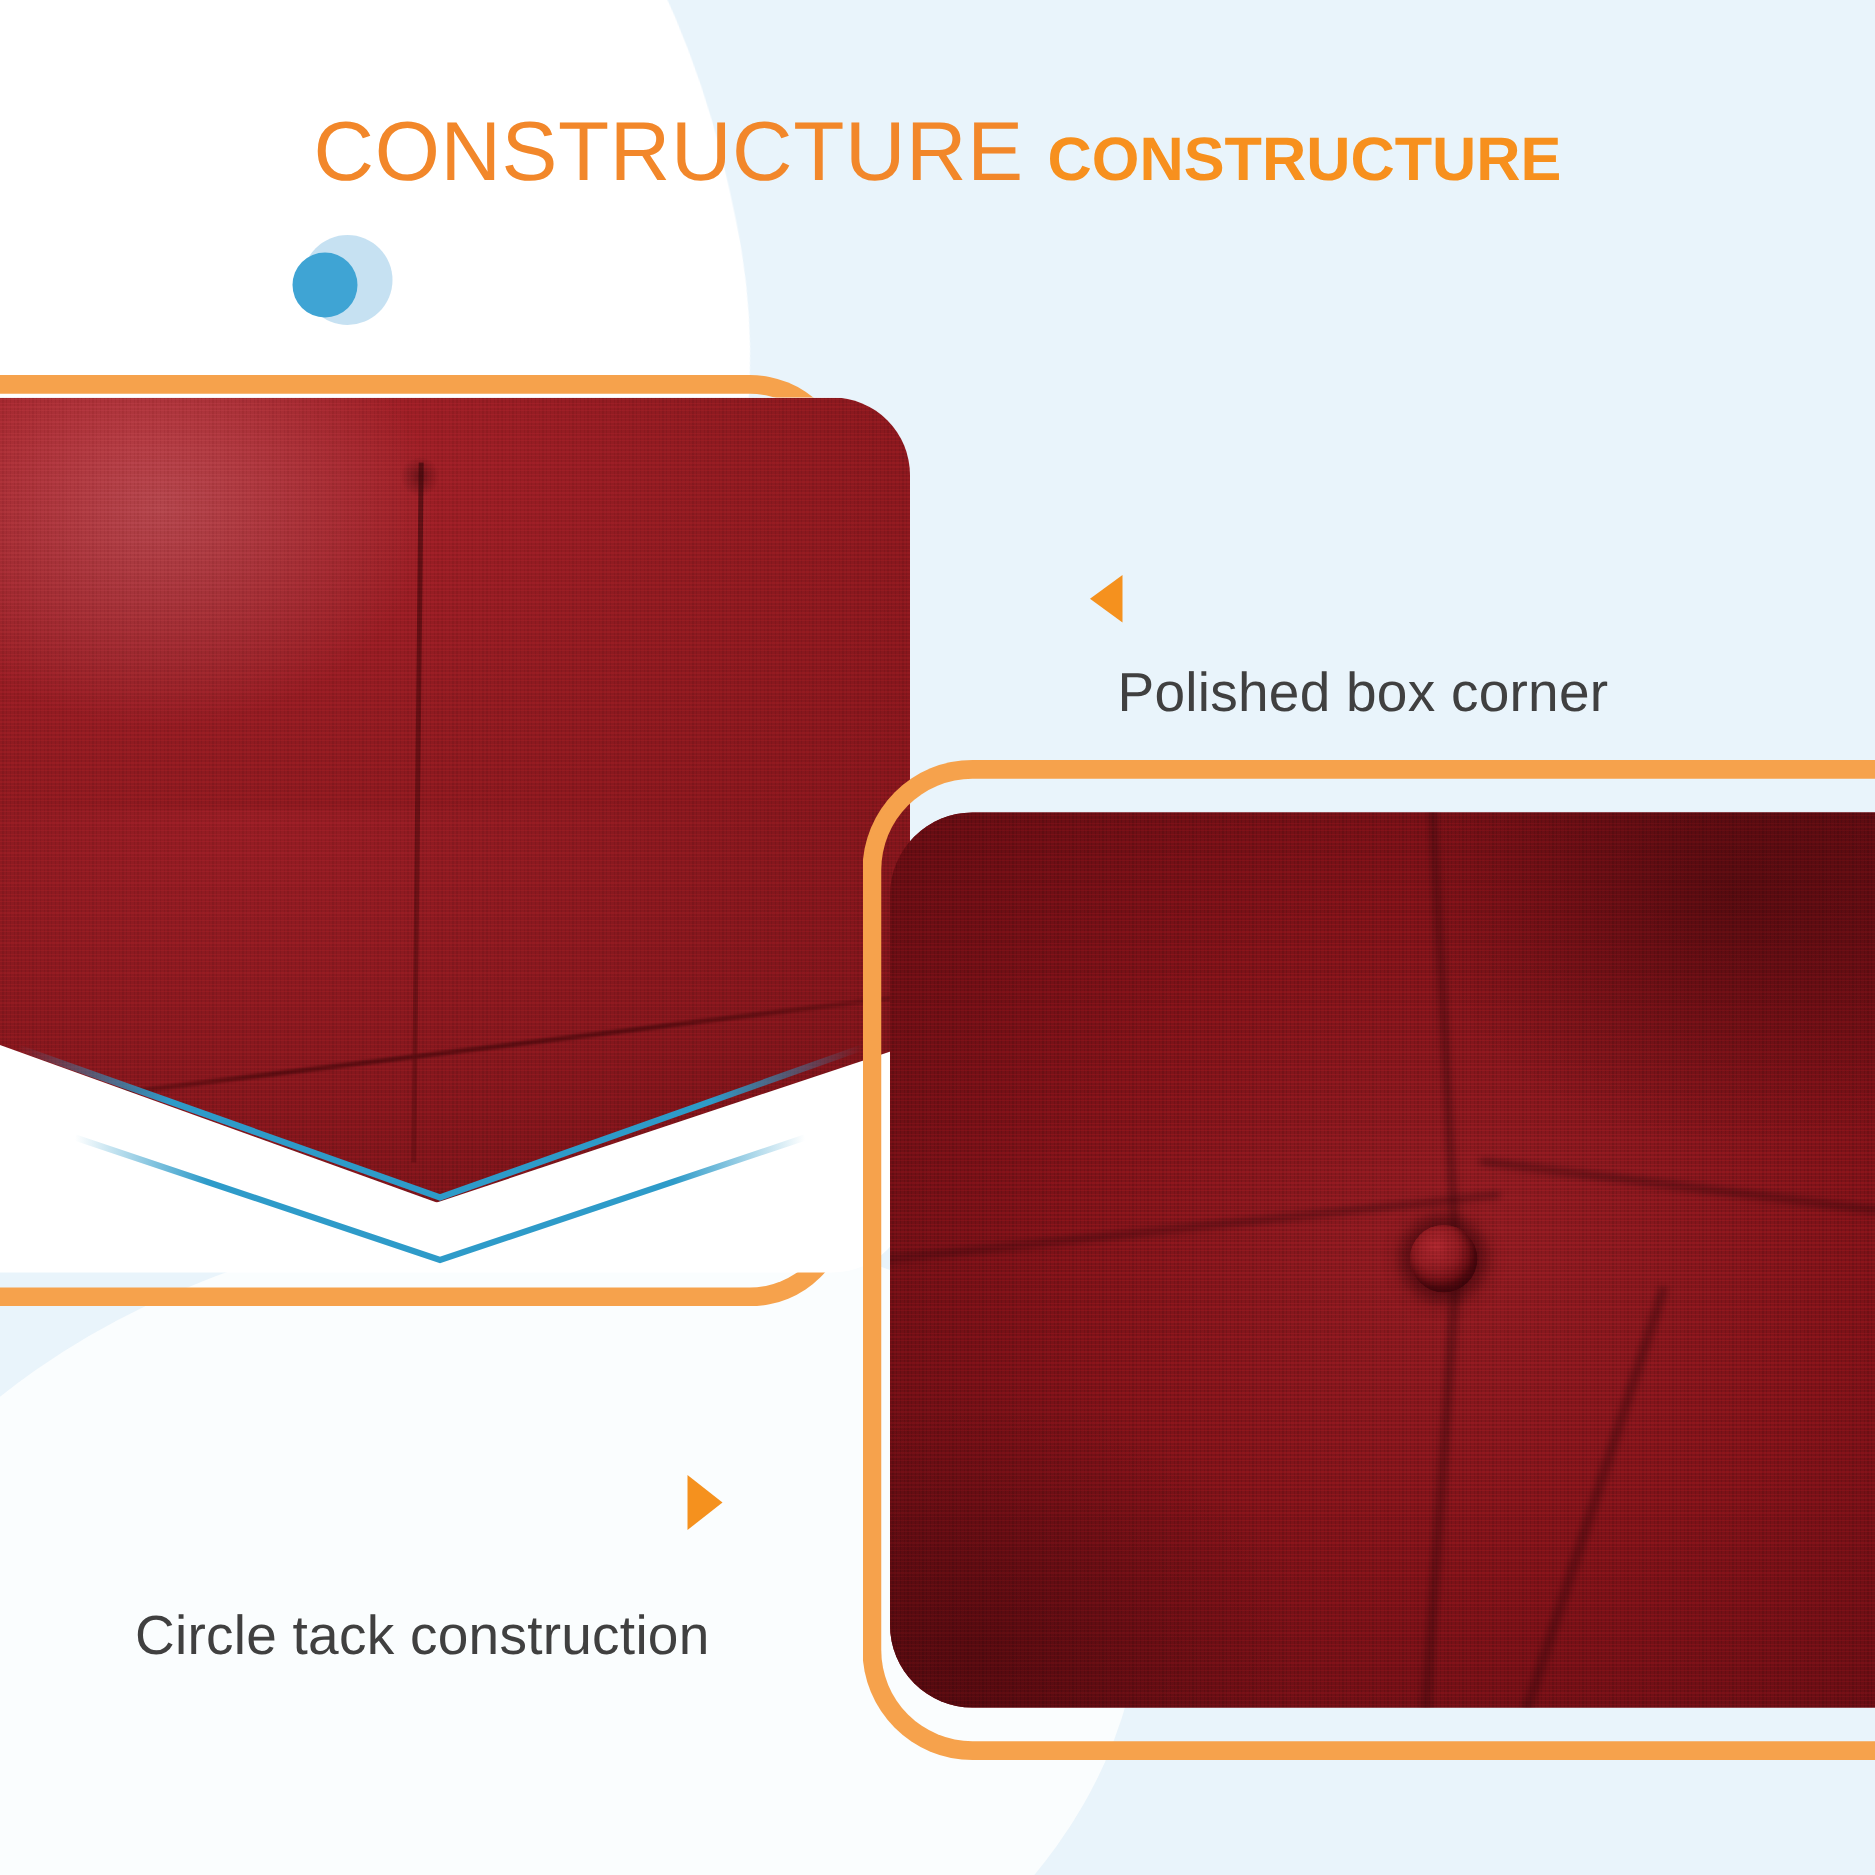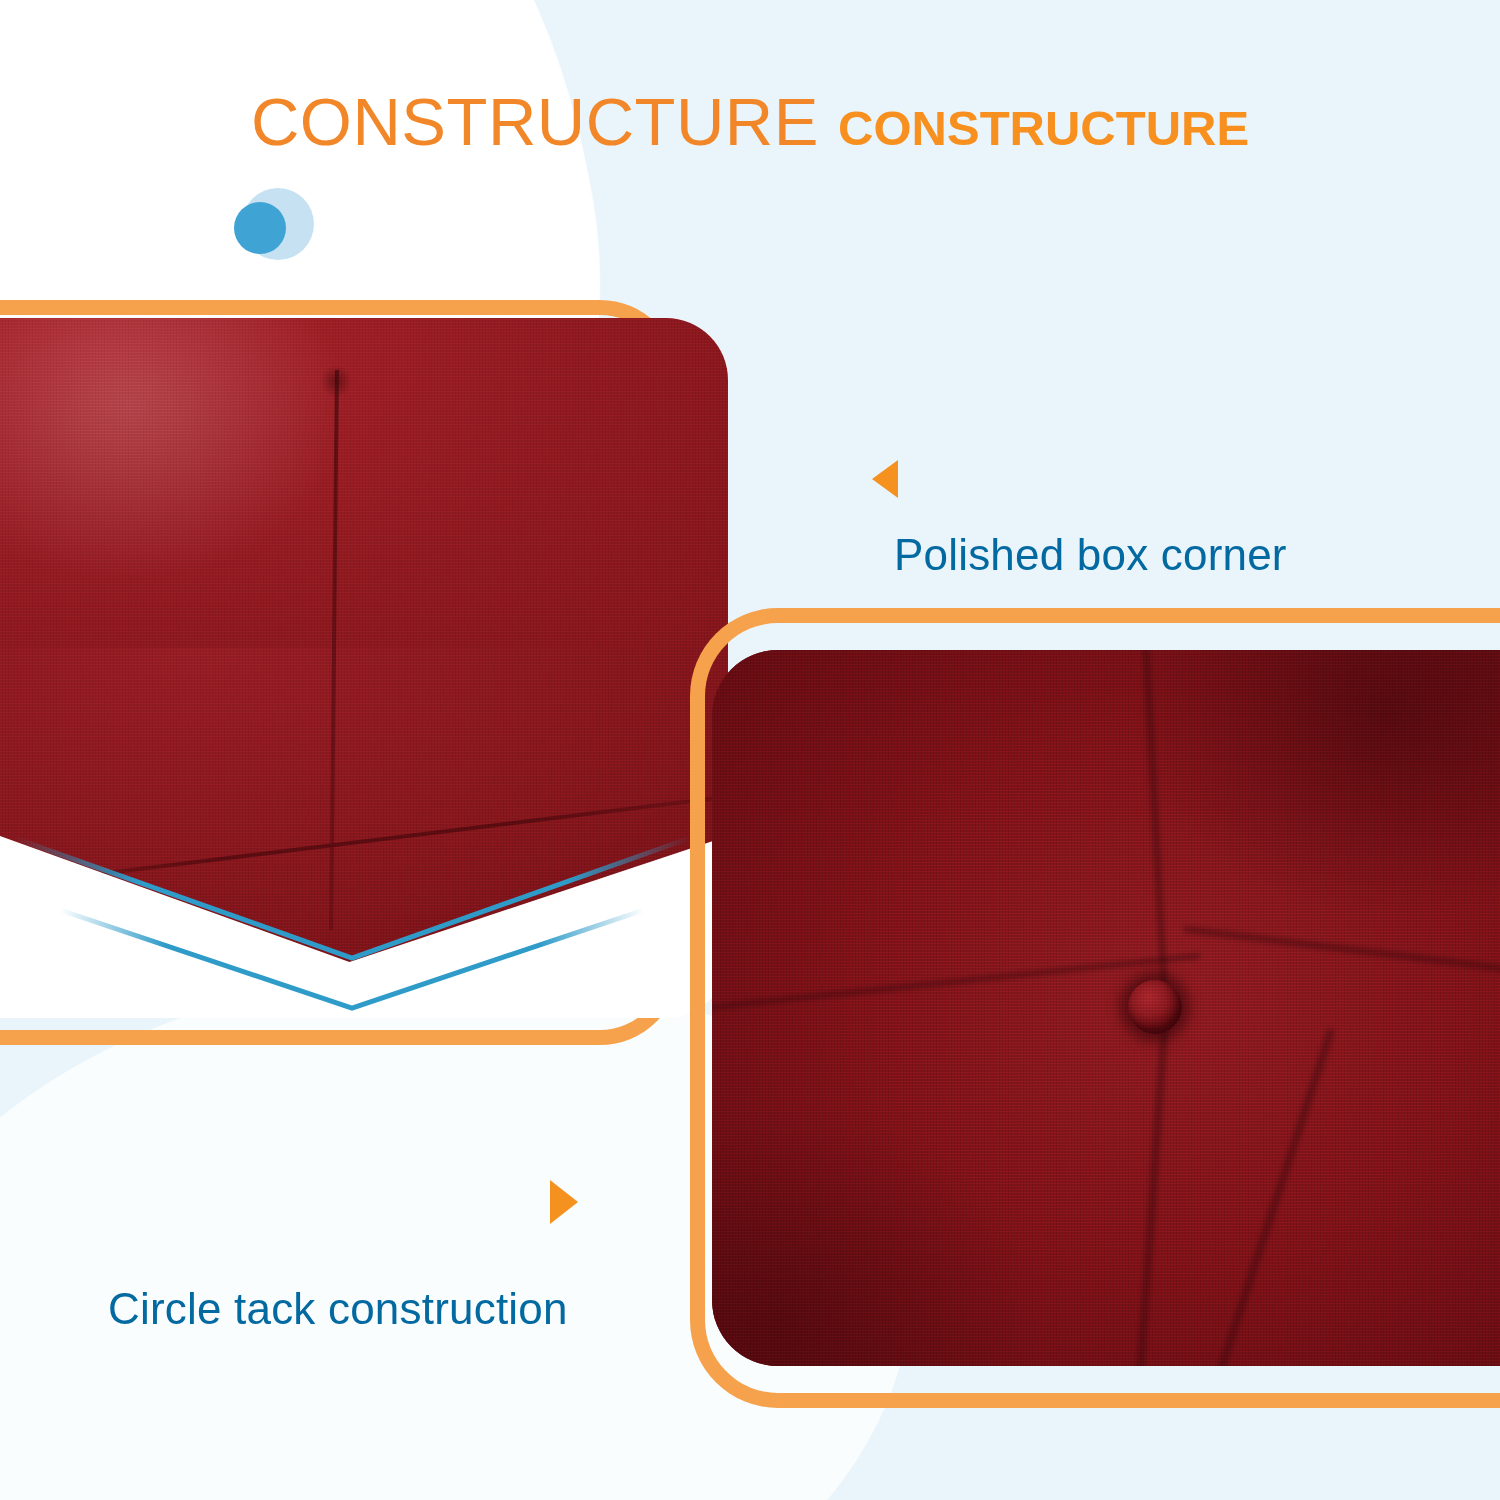--- a/index.html
+++ b/index.html
@@ -161,21 +161,21 @@
     border-top:19px solid transparent;
     border-bottom:19px solid transparent;
     border-right:26px solid #f5911e;
   }
   .tri-right{
     border-top:22px solid transparent;
     border-bottom:22px solid transparent;
     border-left:28px solid #f5911e;
   }
   .callout-text{
-    font-size:44px;color:#0369a1;font-weight:400;white-space:nowrap;
+    font-size:44px;color:#404040;font-weight:400;white-space:nowrap;
     letter-spacing:.2px;
   }
   .callout-a{left:872px;top:460px;}
   .callout-a .callout-text{position:absolute;left:22px;top:70px;}
   .callout-b{left:88px;top:1180px;}
   .callout-b .tri{position:absolute;left:462px;top:0;}
   .callout-b .callout-text{position:absolute;left:20px;top:88px;margin-top:16px;}
 </style>
 </head>
 <body>

